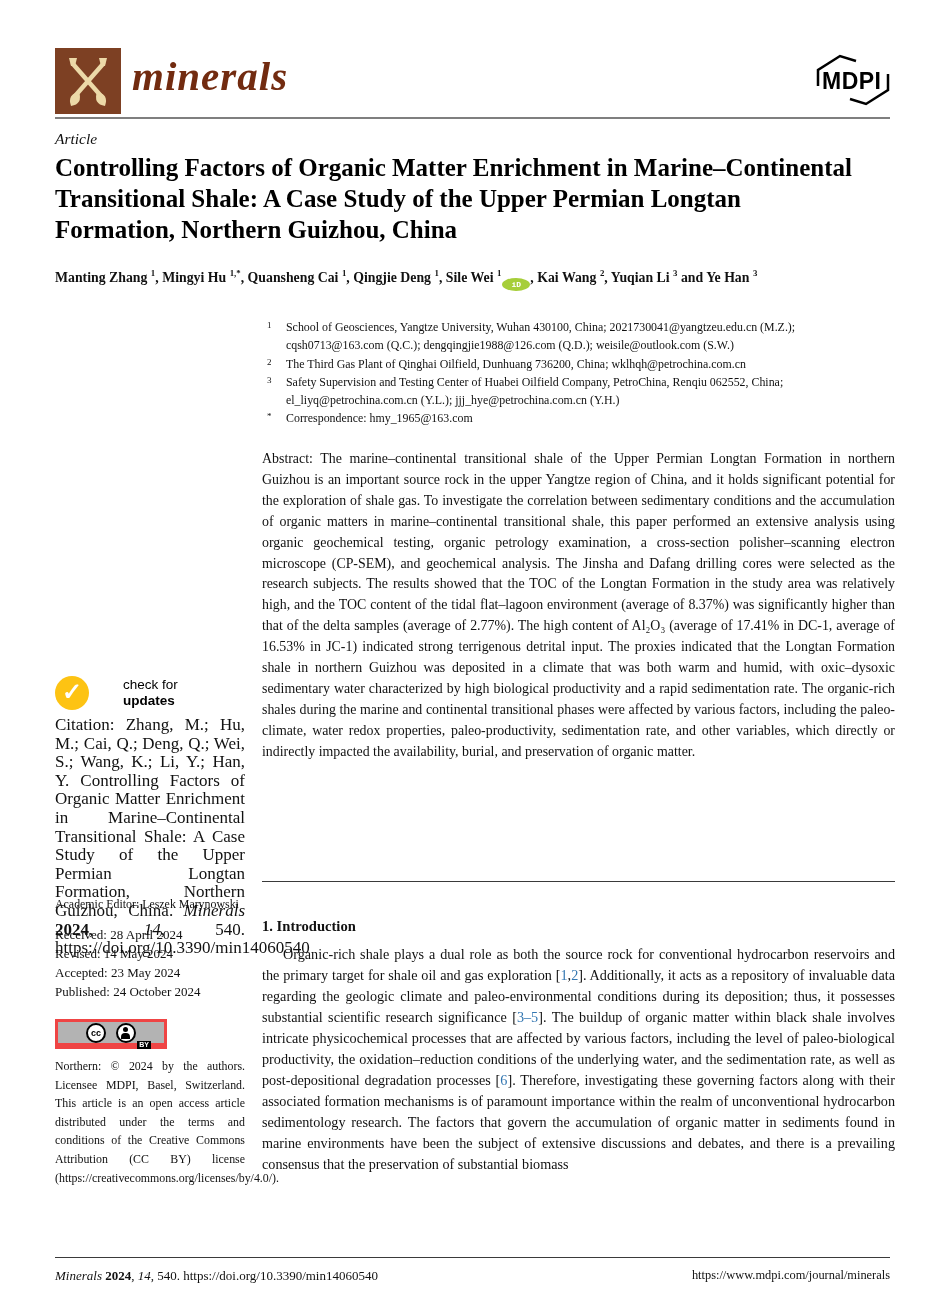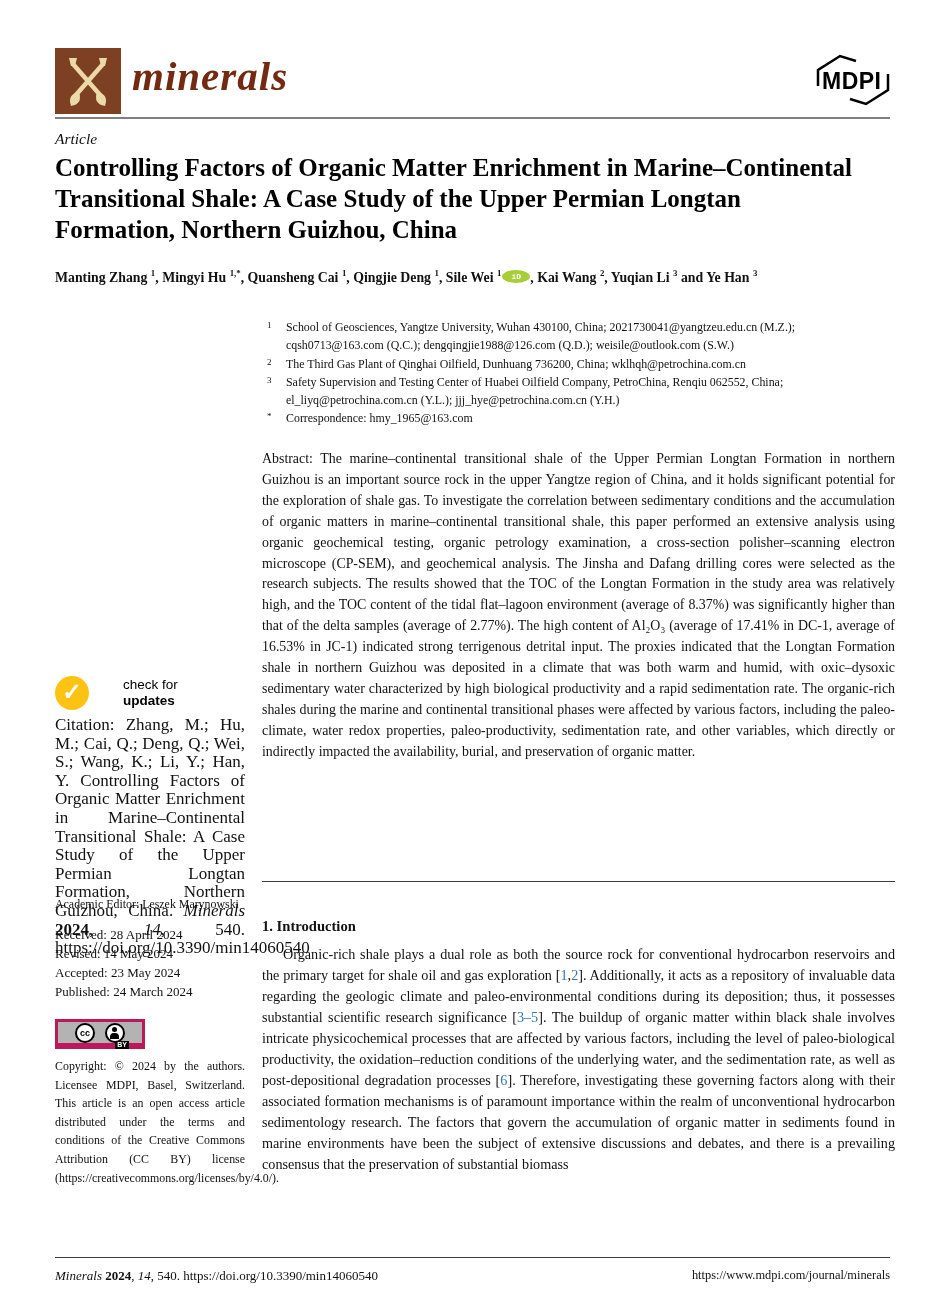--- a/index.html
+++ b/index.html
@@ -38,21 +38,21 @@
   }
   .authors-line{
     position:absolute;left:55px;top:263px;width:835px;
     font-size:13.8px;font-weight:bold;line-height:20px;
   }
   .seg-sup{vertical-align:super;font-size:0.64em;font-weight:inherit;}
   .seg-orcid{
     display:inline-block;width:28px;height:13px;border-radius:50%;
     background:#a6ce39;color:#fff;font-size:8px;line-height:13px;text-align:center;
     font-family:Liberation Mono, monospace;font-style:normal;font-weight:bold;
-    vertical-align:text-top;margin-left:1px;
+    vertical-align:text-top;margin-left:1px;margin-top:8px;
   }
   .seg-italic{font-style:italic;}
   .seg-bold{font-weight:bold;}
   .seg-link{color:#3276b1;}
 
   
   .affiliations{
     position:absolute;left:265px;top:318px;width:628px;
     font-size:11.9px;line-height:18.3px;
   }
@@ -93,21 +93,21 @@
   .check-text .l2{font-weight:bold;}
   .sidebar-cite{
     position:absolute;left:55px;top:716px;width:190px;
     font-size:17px;line-height:18.6px;text-align:justify;
   }
   .sidebar-editor{position:absolute;left:55px;top:897px;width:200px;font-size:11.9px;}
   .sidebar-date{position:absolute;left:55px;width:200px;font-size:13px;}
   .d1{top:927px;} .d2{top:946px;} .d3{top:965px;} .d4{top:984px;}
 
   .cc-badge{
-    position:absolute;left:55px;top:1019px;width:90px;height:30px;background:#be185d;
+    position:absolute;left:55px;top:1019px;width:112px;height:30px;background:#ef4444;
     padding:0;box-sizing:border-box;cursor:pointer;
   }
   .cc-inner{
     position:absolute;left:3px;top:3px;right:3px;bottom:6px;background:#b3b3b3;
     display:flex;align-items:center;justify-content:center;gap:10px;
   }
   .cc-circle{
     width:16px;height:16px;border-radius:50%;border:2px solid #000;background:#fff;
     font-family:"Liberation Sans",sans-serif;font-weight:bold;font-size:9px;
     line-height:16px;text-align:center;color:#000;position:relative;
@@ -200,34 +200,34 @@
   </div>
 
   <div class="sidebar-cite">
     <span class="bold-label">Citation: </span><span><span>Zhang, M.; Hu, M.; Cai, Q.; Deng, Q.; Wei, S.; Wang, K.; Li, Y.; Han, Y. Controlling Factors of Organic Matter Enrichment in Marine–Continental Transitional Shale: A Case Study of the Upper Permian Longtan Formation, Northern Guizhou, China. </span><span class="seg-italic">Minerals </span><span class="seg-bold">2024</span><span>, </span><span class="seg-italic">14</span><span>, 540. https://doi.org/10.3390/min14060540</span></span>
   </div>
 
   <div class="sidebar-editor">Academic Editor: Leszek Marynowski</div>
   <div class="sidebar-date d1">Received: 28 April 2024</div>
   <div class="sidebar-date d2">Revised: 14 May 2024</div>
   <div class="sidebar-date d3">Accepted: 23 May 2024</div>
-  <div class="sidebar-date d4">Published: 24 March 2024</div>
+  <div class="sidebar-date d4">Published: 24 October 2024</div>
 
   <div class="cc-badge">
     <div class="cc-inner">
       <span class="cc-circle">cc</span>
       <span class="cc-circle">
         <span class="cc-head"></span>
           <span class="cc-body"></span>
       </span>
     </div>
     <span class="cc-by">BY</span>
   </div>
 
   <div class="sidebar-copyright">
-    <span class="bold-label">Copyright: </span><span>© 2024 by the authors. Licensee MDPI, Basel, Switzerland. This article is an open access article distributed under the terms and conditions of the Creative Commons Attribution (CC BY) license (https://creativecommons.org/licenses/by/4.0/).</span>
+    <span class="bold-label">Northern: </span><span>© 2024 by the authors. Licensee MDPI, Basel, Switzerland. This article is an open access article distributed under the terms and conditions of the Creative Commons Attribution (CC BY) license (https://creativecommons.org/licenses/by/4.0/).</span>
   </div>
 
   <div class="footer-rule"></div>
   <div class="footer-left"><span class="seg-italic">Minerals </span><span class="seg-bold">2024</span><span>, </span><span class="seg-italic">14</span><span>, 540. https://doi.org/10.3390/min14060540</span></div>
   <div class="footer-right">https://www.mdpi.com/journal/minerals</div>
 
 </div>
 
 </body></html>

